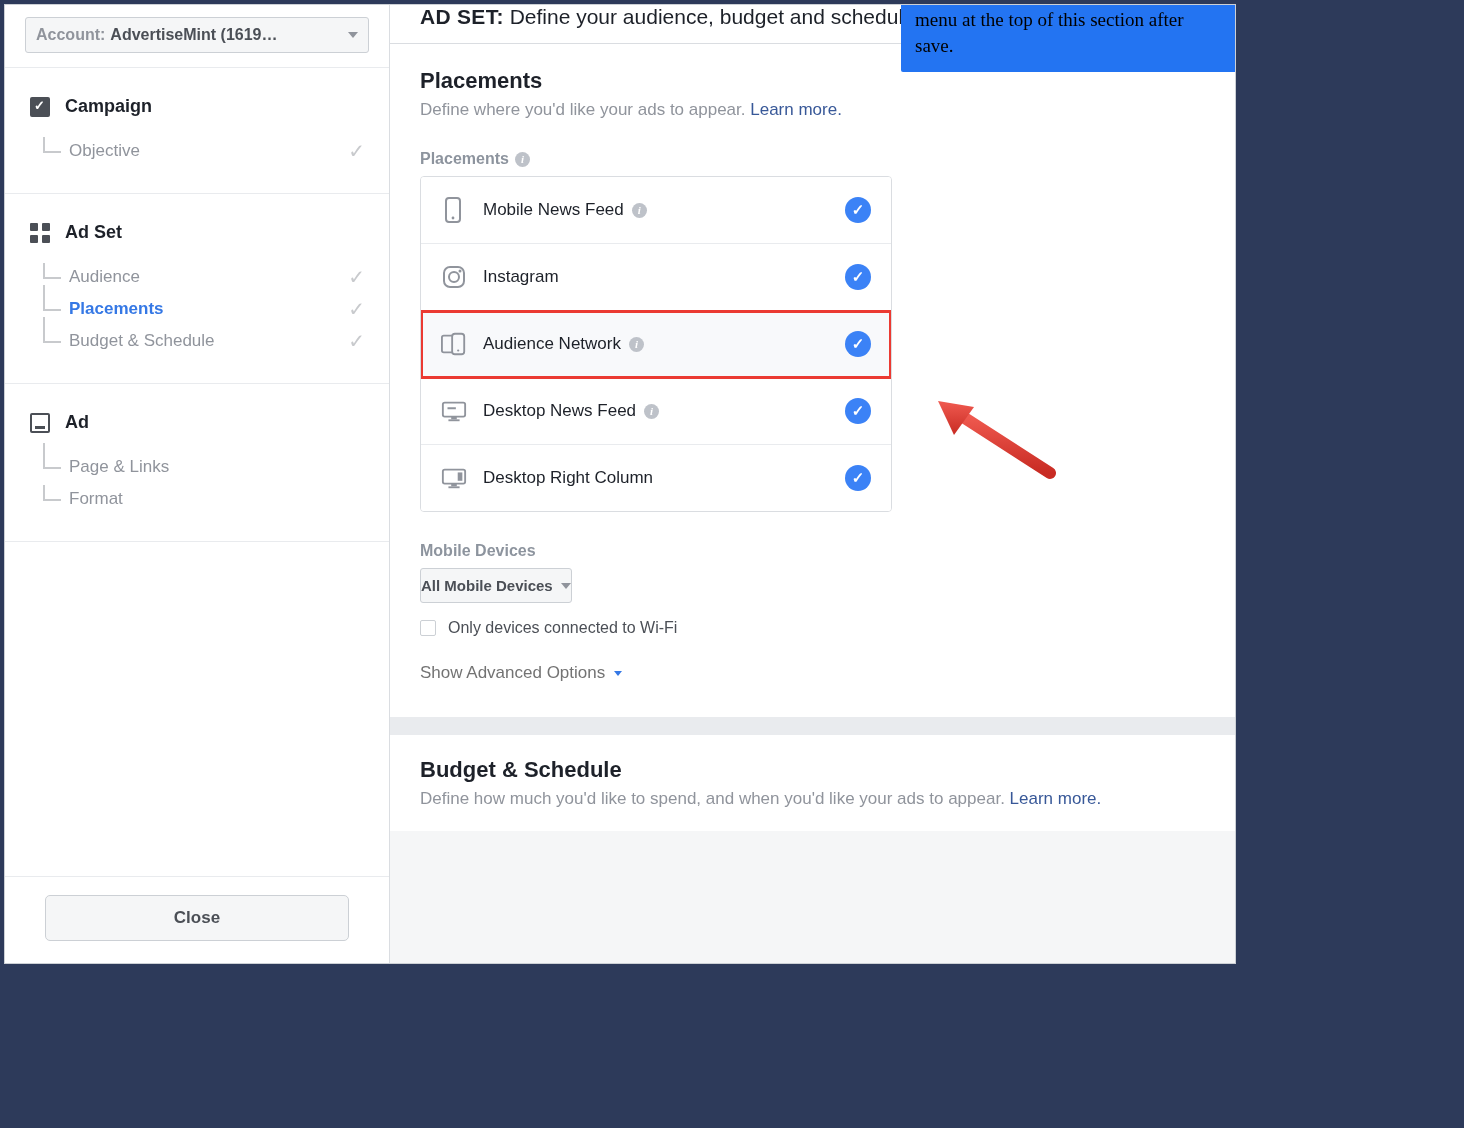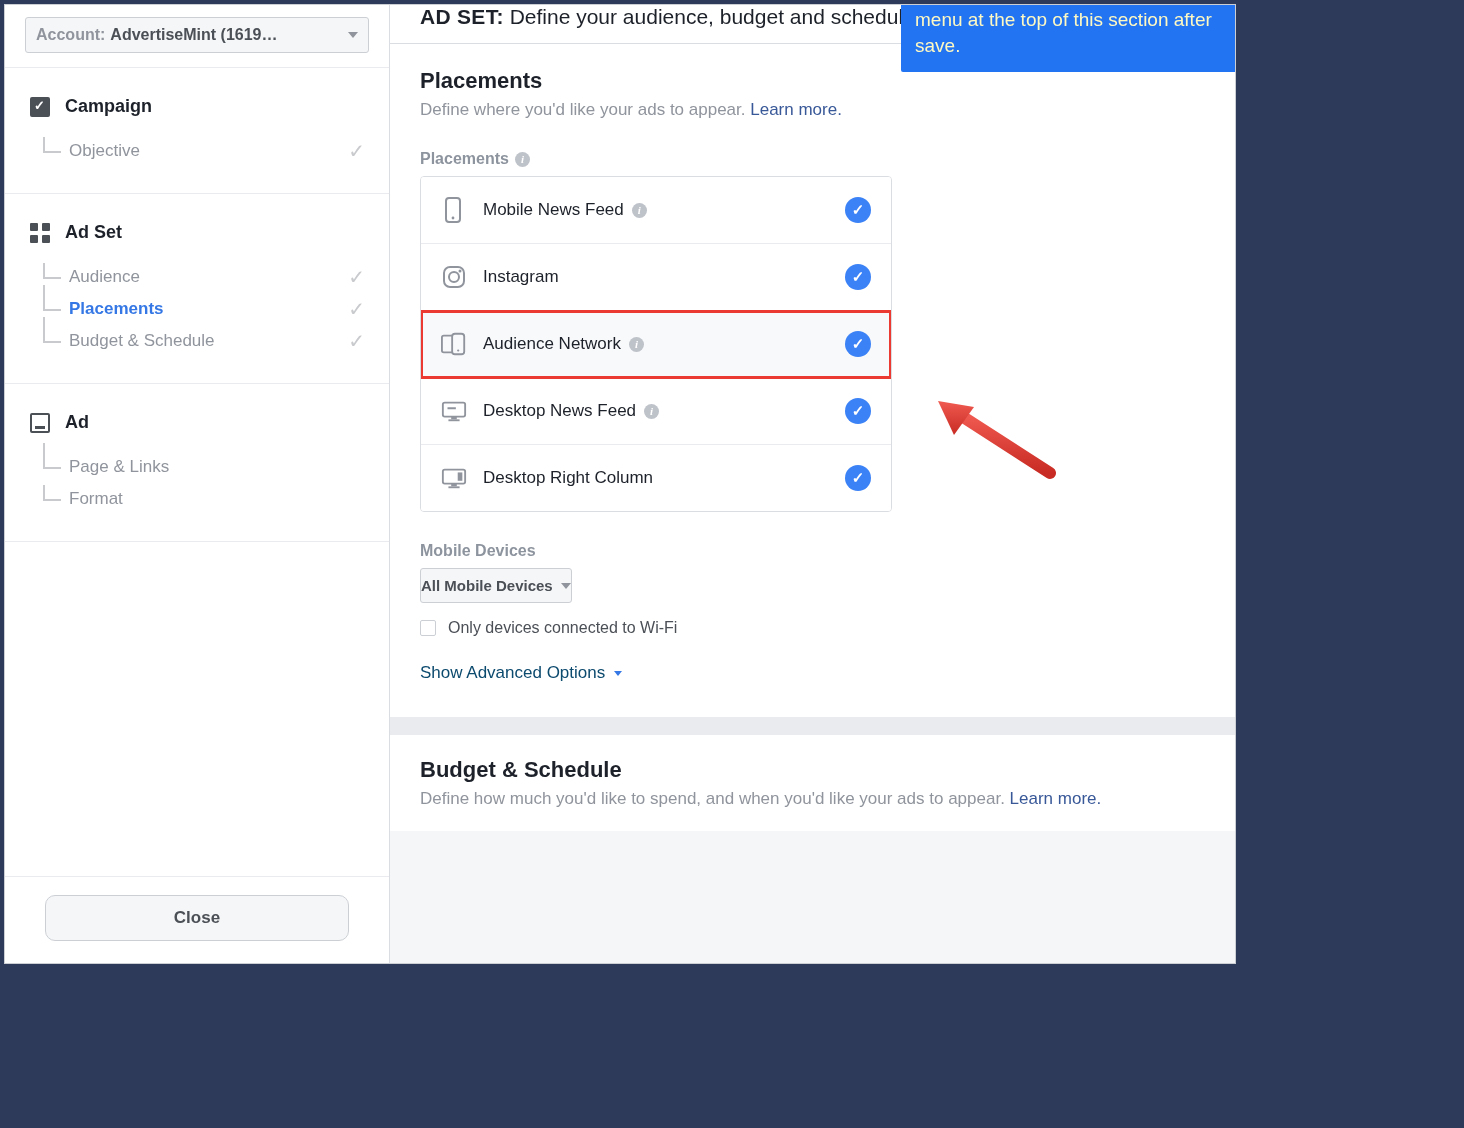--- a/index.html
+++ b/index.html
@@ -111,21 +111,21 @@
   .close-bar {
     margin-top: auto;
     padding: 18px 40px 22px 40px;
     border-top: 1px solid #e9ebee;
   }
   .close-btn {
     width: 100%;
     padding: 12px 0;
     background: #f5f6f7;
     border: 1px solid #ccd0d5;
-    border-radius: 10px;
+    border-radius: 5px;
     font-size: 17px;
     font-weight: 700;
     color: #4b4f56;
     cursor: pointer;
   }
 
   .icon-check-square { width: 20px; height: 20px; background: #4b4f56; border-radius: 2px; position:relative; }
   .icon-check-square::after { content:"✓"; color:#fff; font-size:13px; position:absolute; left:4px; top:1px; font-weight:700; }
   .icon-grid { width: 20px; height: 20px; position:relative; }
   .icon-grid span { position:absolute; width:8px; height:8px; background:#4b4f56; border-radius:1px; }
@@ -218,38 +218,39 @@
   }
 
   .mobile-dd {
     display:inline-flex; align-items:center; gap:8px;
     border:1px solid #ccd0d5; border-radius:3px; background:#f5f6f7;
     padding: 8px 0; font-size:15px; font-weight:700; color:#4b4f56;
     cursor:pointer; margin-bottom: 16px;
   }
   .wifi-row { display:flex; align-items:center; gap:12px; font-size:16px; color:#4b4f56; margin-bottom:26px;}
   .wifi-row .cb { width:16px; height:16px; border:1px solid #ccd0d5; border-radius:2px; background:#fff; }
-  .adv-link { color:#0c4a6e; font-size:17px; display:inline-flex; align-items:center; gap:9px; text-decoration:none; margin-bottom: 28px;}
+  .adv-link { color:#737373; font-size:17px; display:inline-flex; align-items:center; gap:9px; text-decoration:none; margin-bottom: 28px;}
   .tri-down-sm { width:0;height:0;border-left:4px solid transparent;border-right:4px solid transparent;border-top:5px solid #3578e5;}
 
   .spacer-strip { height: 18px; background: #e9ebee; }
   .budget-block { background:#fff; padding: 22px 30px; }
 
   
   .blue-tip {
     position: absolute;
     top: -4px; right: -4px;
     background: #2374f2;
-    color: #fef9c3;
+    color: #000000;
     padding: 6px 14px 14px 14px;
     font-size: 19px;
     line-height: 1.35;
     width: 338px;
     border-radius: 0 0 0 2px;
     z-index: 20;
+    font-family: Liberation Serif, serif;
   }
 
   
   .arrow-annot {
     position:absolute;
     left: 925px; top: 388px;
     width: 130px; height: 90px;
     z-index: 15;
     pointer-events:none;
   }

